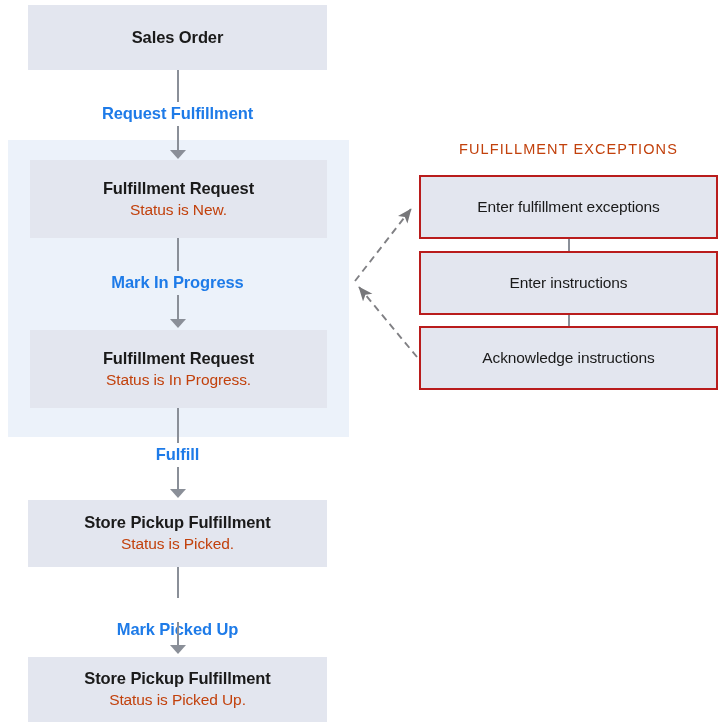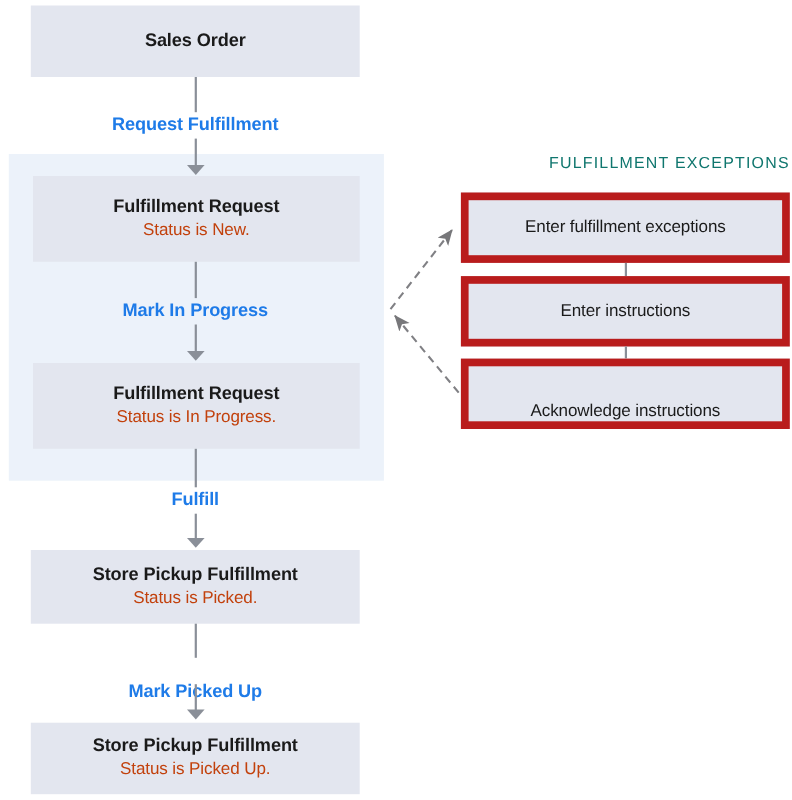--- a/index.html
+++ b/index.html
@@ -118,45 +118,45 @@
   
   #conn-4b { top: 622px; height: 25px; }
   #arrow-4 { top: 645px; }
 
   
   .exceptions-title {
     position: absolute;
     left: 419px;
     top: 141px;
     width: 299px;
-    text-align: right;
+    text-align: center;
     font-size: 14.5px;
     letter-spacing: 1.1px;
-    color: #0f766e;
+    color: #c2410c;
     white-space: nowrap;
   }
   .exc-box {
     position: absolute;
     left: 419px;
     width: 299px;
     height: 64px;
     box-sizing: border-box;
     background: #e3e6ef;
-    border: 7px solid #b91c1c;
+    border: 2px solid #b91c1c;
     display: flex;
     align-items: center;
     justify-content: center;
     text-align: center;
     font-size: 15.5px;
     color: #1a1a1a;
     letter-spacing: -0.1px;
   }
   #exc-box-0 { top: 175px; }
   #exc-box-1 { top: 251px; }
-  #exc-box-2 { top: 326px; align-items: flex-end; }
+  #exc-box-2 { top: 326px; }
 
   .exc-connector {
     position: absolute;
     left: 568px;
     width: 2px;
     background: #8a8f98;
   }
   #exc-conn-0 { top: 239px; height: 12px; }
   #exc-conn-1 { top: 315px; height: 11px; }
 

